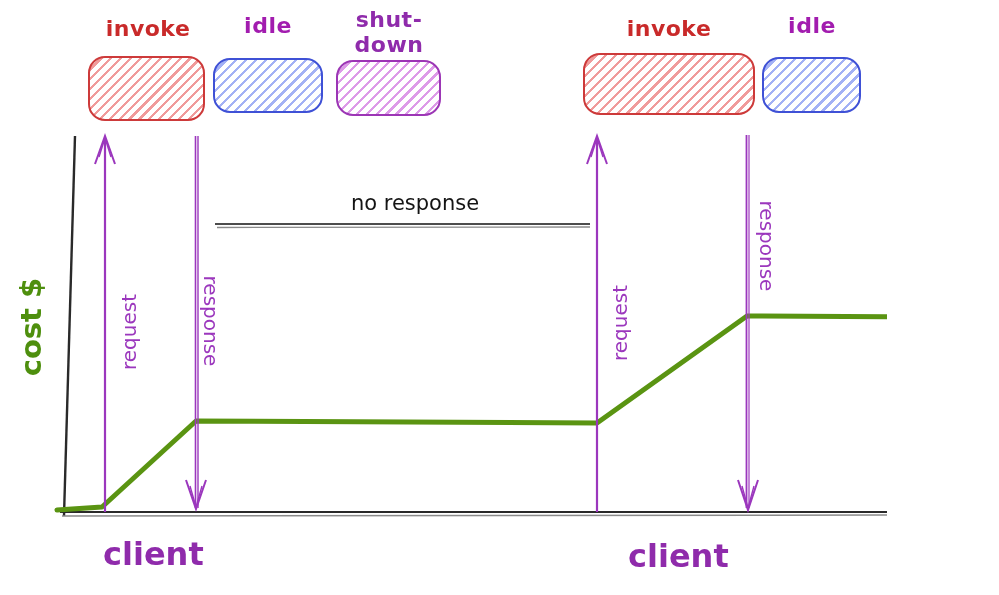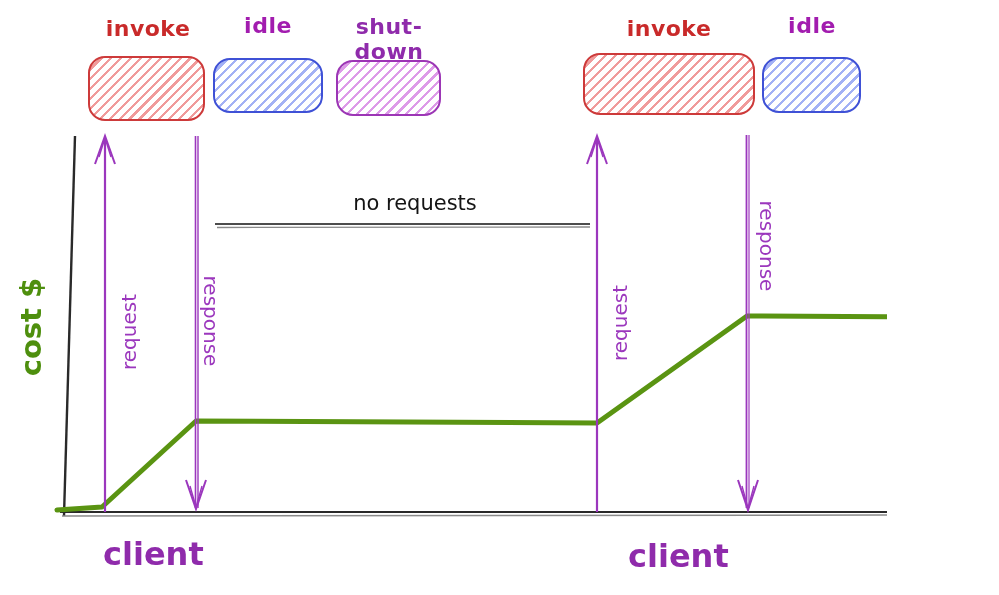--- a/index.html
+++ b/index.html
@@ -49,21 +49,21 @@
   }
   svg{position:absolute;left:0;top:0;}
 </style>
 </head>
 <body>
 
 <div class="canvas">
 
   <div class="phase-label red" style="left:83px;top:16px;">invoke</div>
   <div class="phase-label blue" style="left:203px;top:13px;">idle</div>
-  <div class="phase-label purple" style="left:324px;top:14px;">shut-down</div>
+  <div class="phase-label purple" style="left:324px;top:7px;">shut-down</div>
 
   <div class="phase-label red" style="left:604px;top:16px;">invoke</div>
   <div class="phase-label blue" style="left:747px;top:13px;">idle</div>
 
   <div class="phase-box red" style="left:88px;top:56px;width:113px;height:61px;"></div>
   <div class="phase-box blue" style="left:213px;top:58px;width:106px;height:51px;"></div>
   <div class="phase-box purple" style="left:336px;top:60px;width:101px;height:52px;"></div>
 
   <div class="phase-box red" style="left:583px;top:53px;width:168px;height:58px;"></div>
   <div class="phase-box blue" style="left:762px;top:57px;width:95px;height:52px;"></div>
@@ -107,18 +107,18 @@
     </g>
   </svg>
 
   <div class="arrow-label rot-ccw" style="left:69px;top:319px;">request</div>
   <div class="arrow-label rot-cw" style="left:151px;top:308px;">response</div>
   <div class="arrow-label rot-ccw" style="left:560px;top:310px;">request</div>
   <div class="arrow-label rot-cw" style="left:707px;top:233px;">response</div>
 
   <div class="y-axis-label">cost $</div>
 
-  <div class="no-requests">no requests</div>
+  <div class="no-requests">no response</div>
 
   <div class="client-label" style="left:103px;top:535px;">client</div>
   <div class="client-label" style="left:628px;top:537px;">client</div>
 
 </div>
 
 </body></html>

